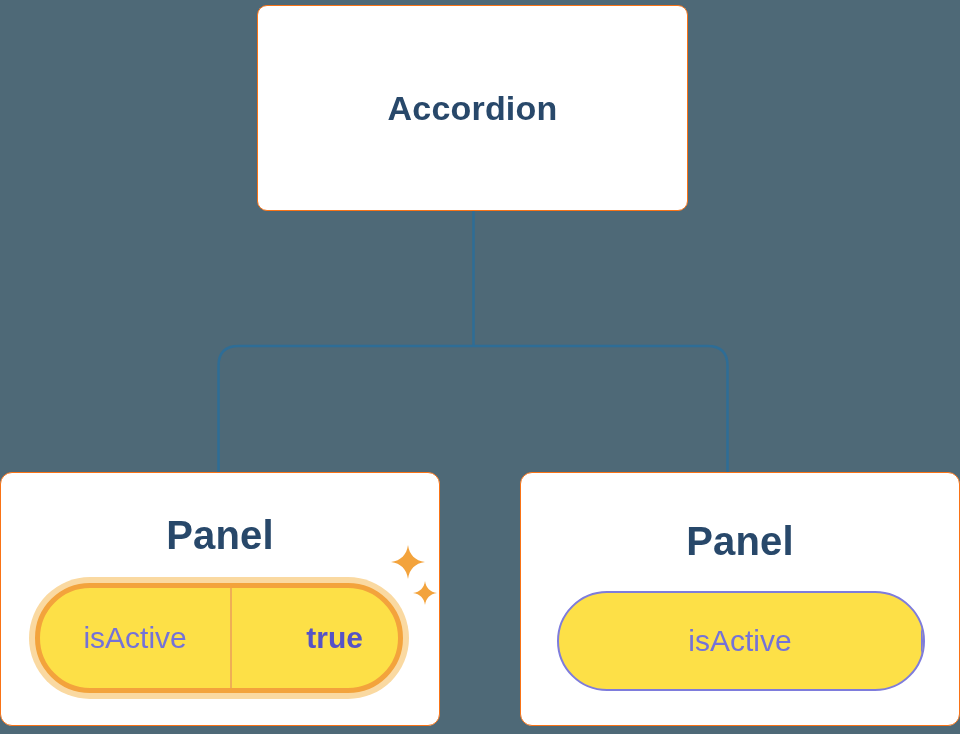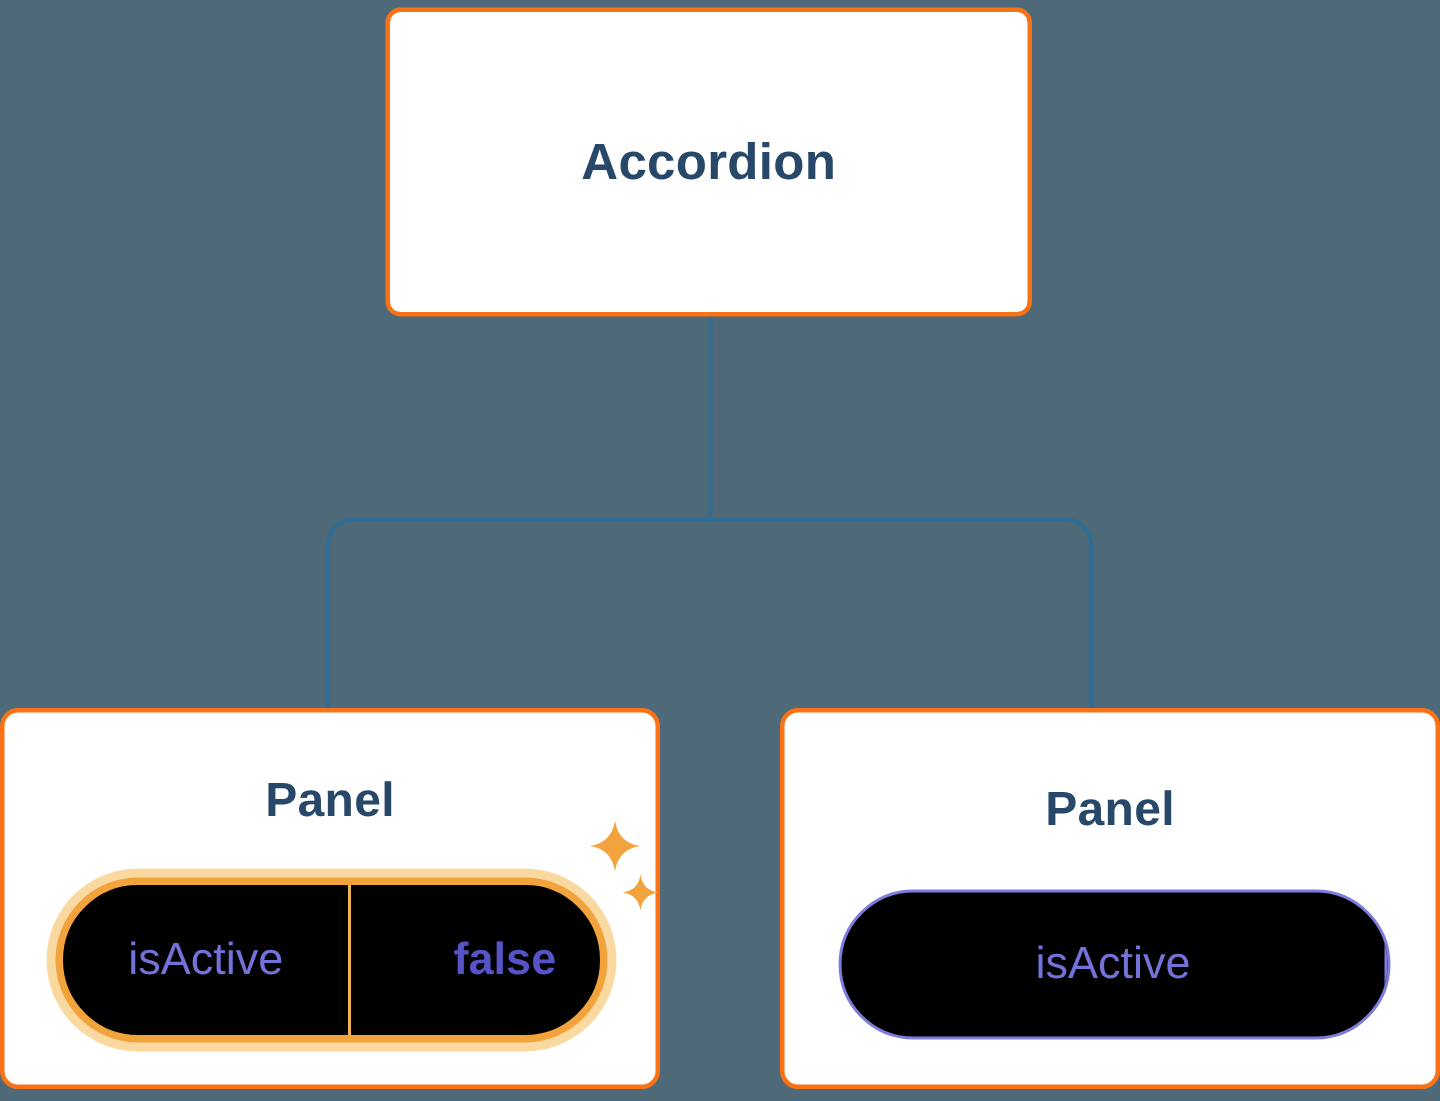--- a/index.html
+++ b/index.html
@@ -17,37 +17,37 @@
   }
   .connector {
     position: absolute;
     left: 0; top: 0;
     width: 960px; height: 734px;
     pointer-events: none;
   }
   .node {
     position: absolute;
     background: #FFFFFF;
-    border: 3px solid #f97316;
+    border: 1px solid #f97316;
     border-radius: 10px;
     box-sizing: border-box;
   }
   .root-node {
     left: 257px; top: 5px;
     width: 431px; height: 206px;
     display: flex;
     align-items: center;
     justify-content: center;
   }
   .root-node .node-title {
     font-size: 34px;
   }
   .node-title {
     color: #28486A;
-    font-size: 32px;
+    font-size: 40px;
     font-weight: 600;
     letter-spacing: 0.2px;
   }
   .panel-node {
     width: 440px; height: 254px;
     top: 472px;
     border-radius: 12px;
   }
   .panel-left  { left: 0px; }
   .panel-right { left: 520px; }
@@ -57,21 +57,21 @@
   }
   .panel-left  .node-title { margin-top: 40px; }
   .panel-right .node-title { margin-top: 46px; }
 
   .pill {
     position: absolute;
     display: flex;
     align-items: stretch;
     border-radius: 999px;
     box-sizing: border-box;
-    background: #000000;
+    background: #fde047;
     overflow: hidden;
     gap: 39px;
   }
   .pill-active {
     left: 34px; top: 110px;
     width: 368px; height: 110px;
     border: 5px solid #F3A33C;
     box-shadow: 0 0 0 6px #FAD9A1;
   }
   .pill-inactive {
@@ -112,21 +112,21 @@
   </svg>
 
   <div class="node root-node">
     <span class="node-title">Accordion</span>
   </div>
 
   <div class="node panel-node panel-left">
     <span class="node-title">Panel</span>
     <div class="pill pill-active">
       <span class="cell key">isActive</span>
-      <span class="cell value">false</span>
+      <span class="cell value">true</span>
     </div>
     <svg class="sparkle sparkle-big" viewBox="0 0 24 24" xmlns="http://www.w3.org/2000/svg" aria-hidden="true">
       <path d="M12 0C13 7 17 11 24 12C17 13 13 17 12 24C11 17 7 13 0 12C7 11 11 7 12 0Z"></path>
     </svg>
     <svg class="sparkle sparkle-small" viewBox="0 0 24 24" xmlns="http://www.w3.org/2000/svg" aria-hidden="true">
       <path d="M12 0C13 7 17 11 24 12C17 13 13 17 12 24C11 17 7 13 0 12C7 11 11 7 12 0Z"></path>
     </svg>
   </div>
 
   <div class="node panel-node panel-right">

